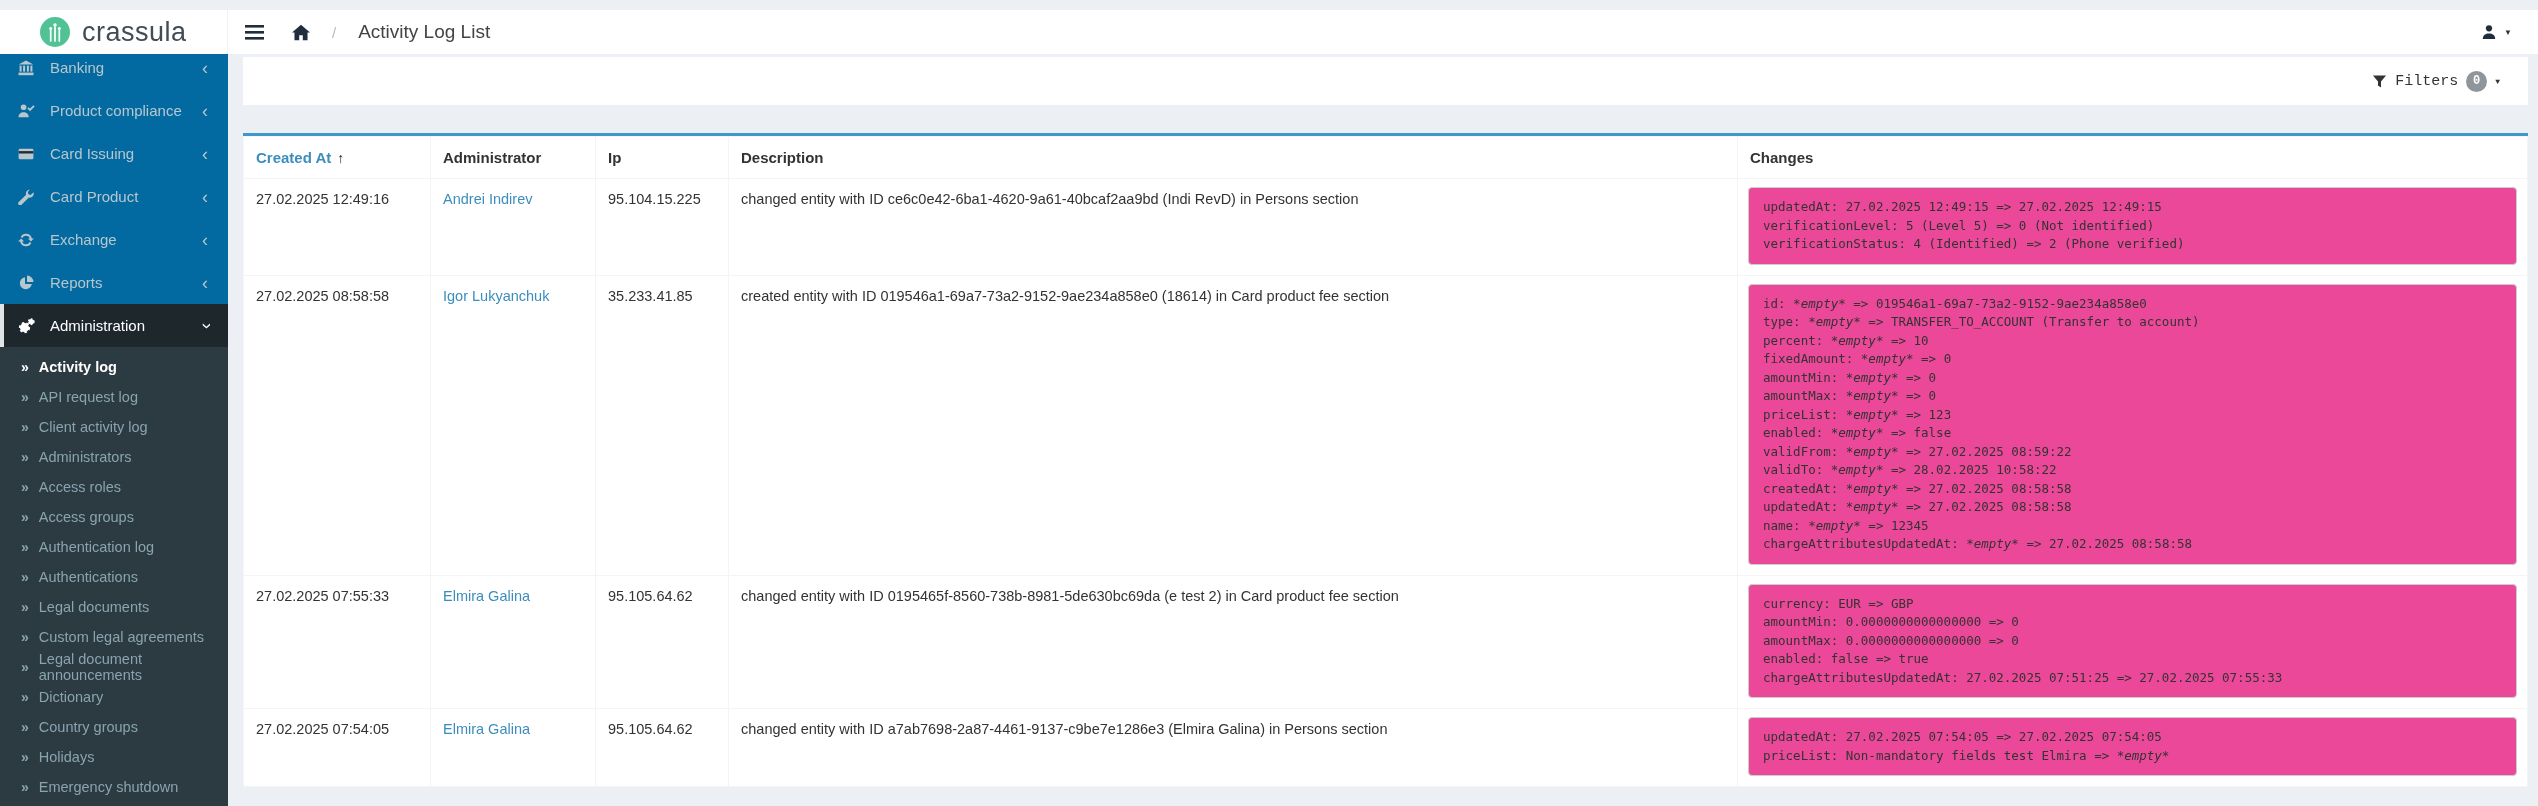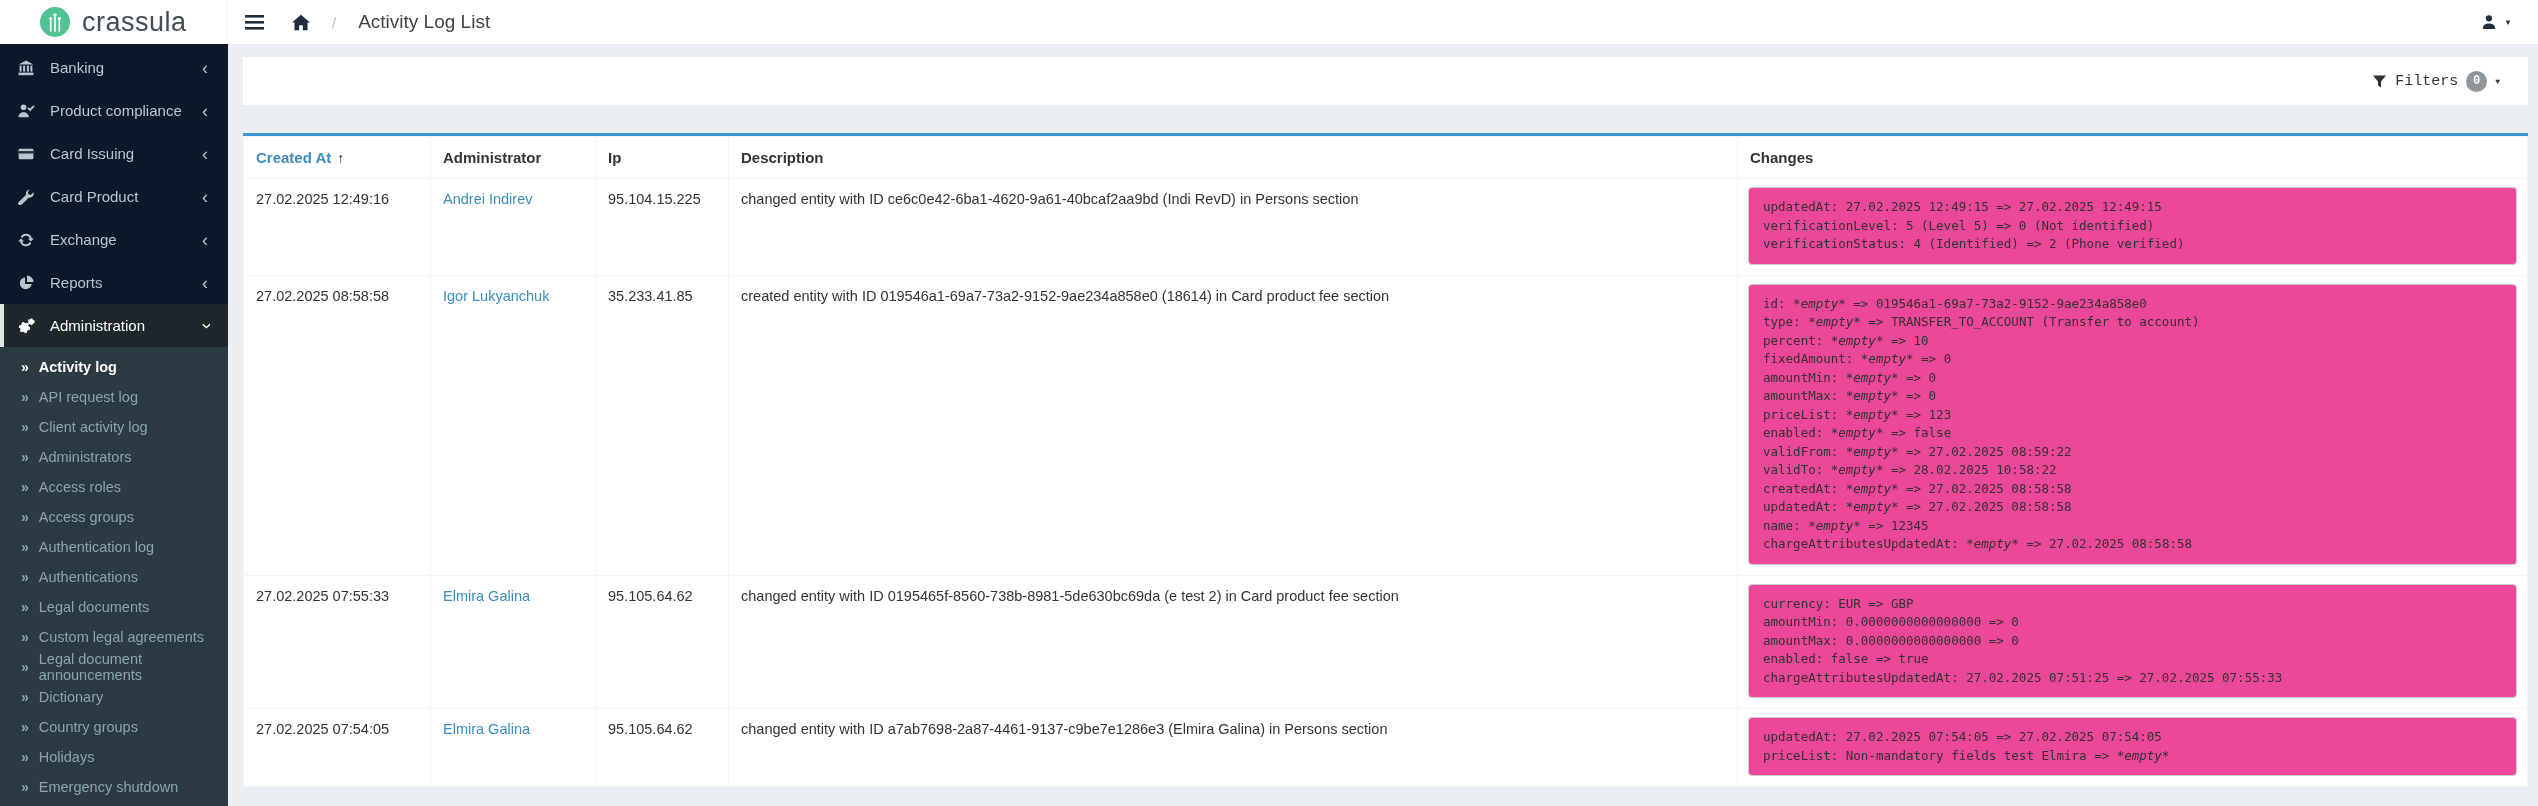--- a/index.html
+++ b/index.html
@@ -5,21 +5,21 @@
   * { box-sizing: border-box; margin: 0; padding: 0; }
   html, body { width: 2538px; height: 806px; overflow: hidden; }
   body {
     font-family: "Liberation Sans", sans-serif;
     font-size: 14px;
     color: #333;
     background: #ecf0f5;
   }
   
   .topbar {
-    position: fixed; top: 0; left: 0; width: 2538px; height: 44px;
+    position: fixed; top: 10px; left: 0; width: 2538px; height: 44px;
     background: #fff; display: flex; align-items: stretch; z-index: 20;
   }
   .brand {
     width: 228px; display: flex; align-items: center; gap: 12px;
     padding-left: 40px; border-right: 1px solid #f2f2f2; cursor: pointer;
   }
   .brand-icon svg { display: block; }
   .brand-text {
     font-size: 27px; color: #414c54; font-weight: 500; letter-spacing: 0.5px;
   }
@@ -36,21 +36,21 @@
   }
   .badge-red {
     background: #e04f49; color: #fff; font-size: 12px; font-weight: 700;
     padding: 3px 10px; border-radius: 10px; line-height: 1;
   }
   .user-menu { display: flex; align-items: center; gap: 7px; padding: 0 26px; cursor: pointer; color: #1f2d3d; }
   .caret { font-size: 8px; color: #333; }
   
   .sidebar {
     position: fixed; top: 44px; left: 0; width: 228px; height: 762px;
-    background: #0f172a; overflow: hidden;
+    background: #0369a1; overflow: hidden;
   }
   .nav { list-style: none; padding-top: 2px; }
   .nav-item {
     display: flex; align-items: center; height: 43px; padding: 0 20px 0 18px;
     color: #b8c7ce; font-size: 15px; cursor: pointer;
   }
   .nav-item .icn { width: 24px; display: flex; align-items: center; }
   .nav-label { margin-left: 8px; }
   .nav-caret { margin-left: auto; font-size: 18px; line-height: 1; color: #b8c7ce; }
   .nav-caret.down { display: inline-block; transform: rotate(-90deg); color: #fff; }

